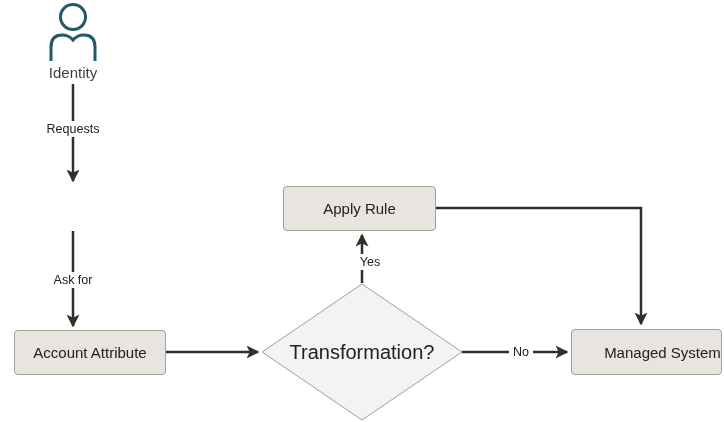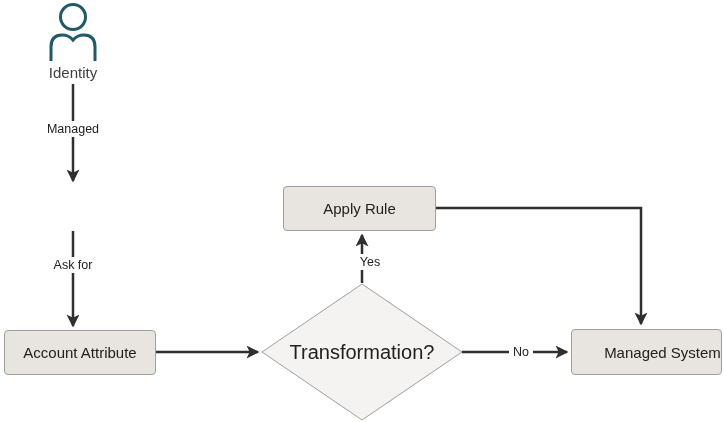--- a/index.html
+++ b/index.html
@@ -106,35 +106,35 @@
   <div class="person-icon-wrap">
     <svg viewBox="0 0 54 60" width="54" height="60" xmlns="http://www.w3.org/2000/svg">
       <circle cx="27" cy="15" r="12.5"></circle>
       <path d="M 5 59 L 5 45 Q 5 33 16 33 Q 23 33 27 38 Q 31 33 38 33 Q 49 33 49 45 L 49 59"></path>
     </svg>
   </div>
 
   <div class="node-label-text" style="left:73px; top:72px;">Identity</div>
 
 
-  <div class="node-box" style="left:4px; top:330px; width:152px; height:45px;">
+  <div class="node-box" style="left:14px; top:330px; width:152px; height:45px;">
     <span>Account Attribute</span>
   </div>
 
   <div class="node-box" style="left:283px; top:186px; width:153px; height:45px;">
     <span>Apply Rule</span>
   </div>
 
   <div class="node-box" style="left:571px; top:329px; width:151px; height:46px;padding-left:32px;">
     <span>Managed System</span>
   </div>
 
   <div class="diamond-label" style="left:362px; top:352px;">Transformation?</div>
 
-  <div class="edge-label" style="left:73px; top:129px;">Managed</div>
+  <div class="edge-label" style="left:73px; top:129px;">Requests</div>
 
-  <div class="edge-label" style="left:73px; top:265px;">Ask for</div>
+  <div class="edge-label" style="left:73px; top:280px;">Ask for</div>
 
   <div class="edge-label" style="left:370px; top:262px;">Yes</div>
 
   <div class="edge-label" style="left:521px; top:352px;">No</div>
 
 </div>
 
 </body></html>

